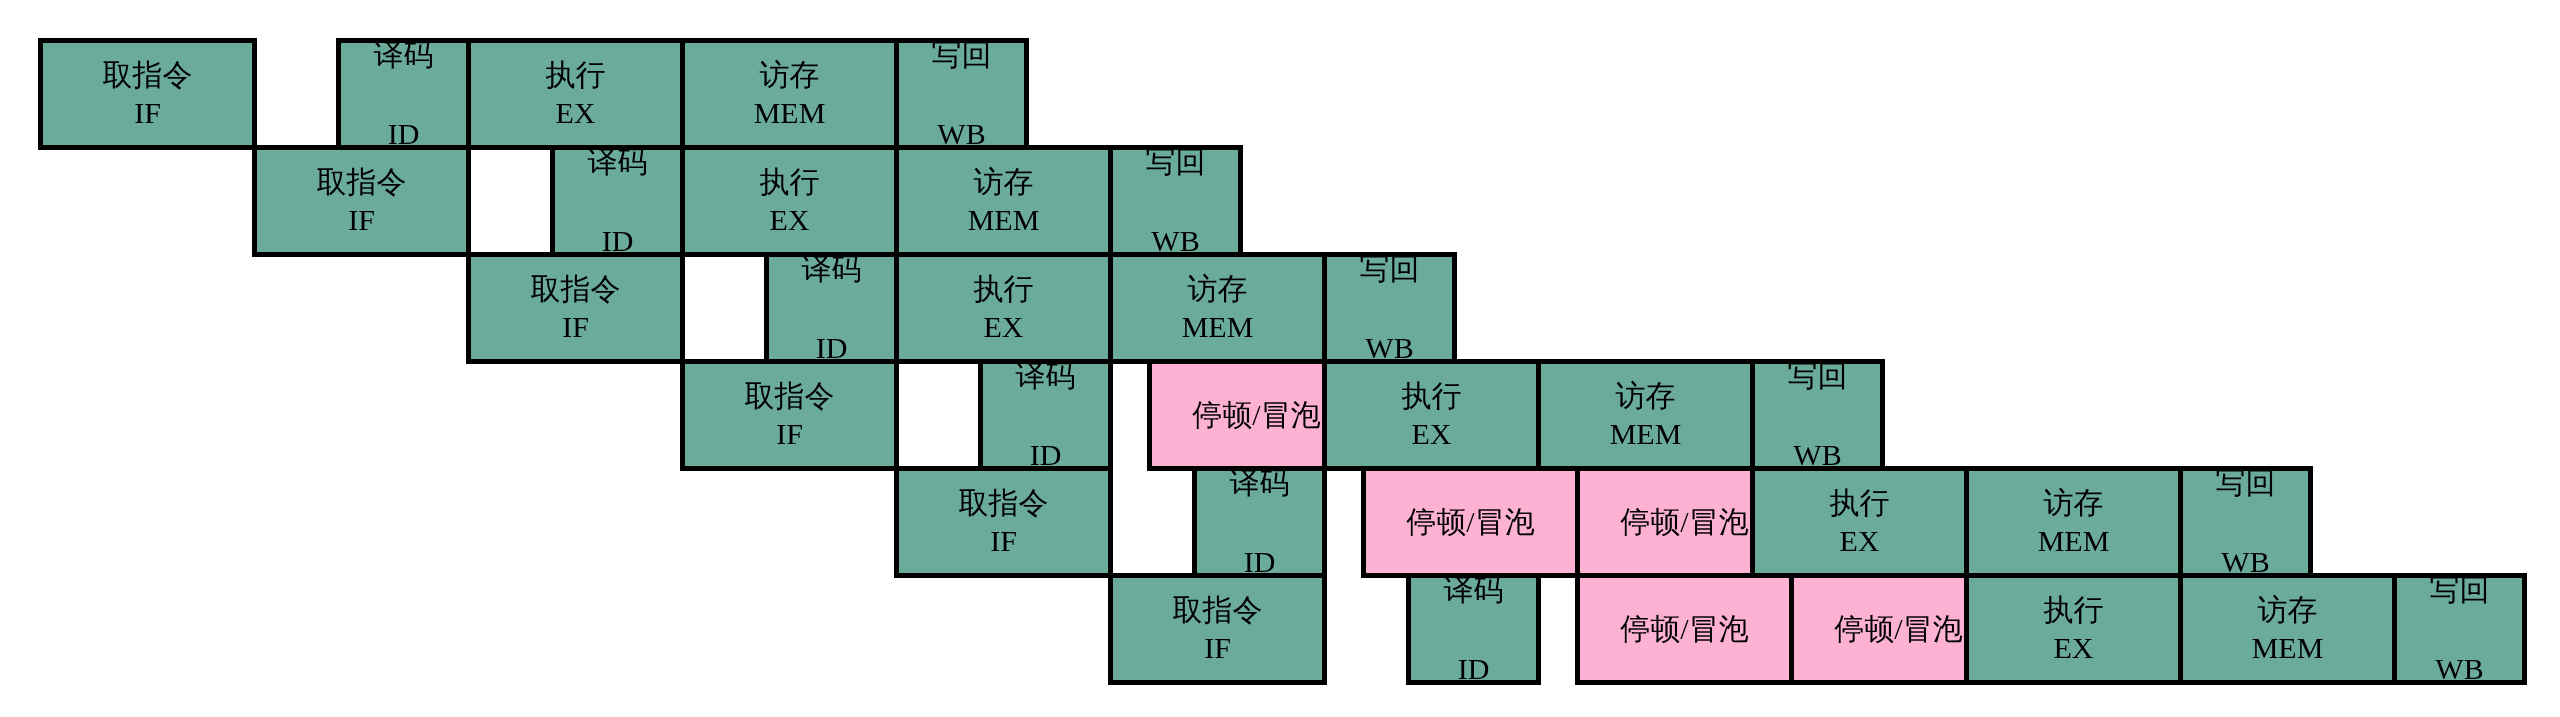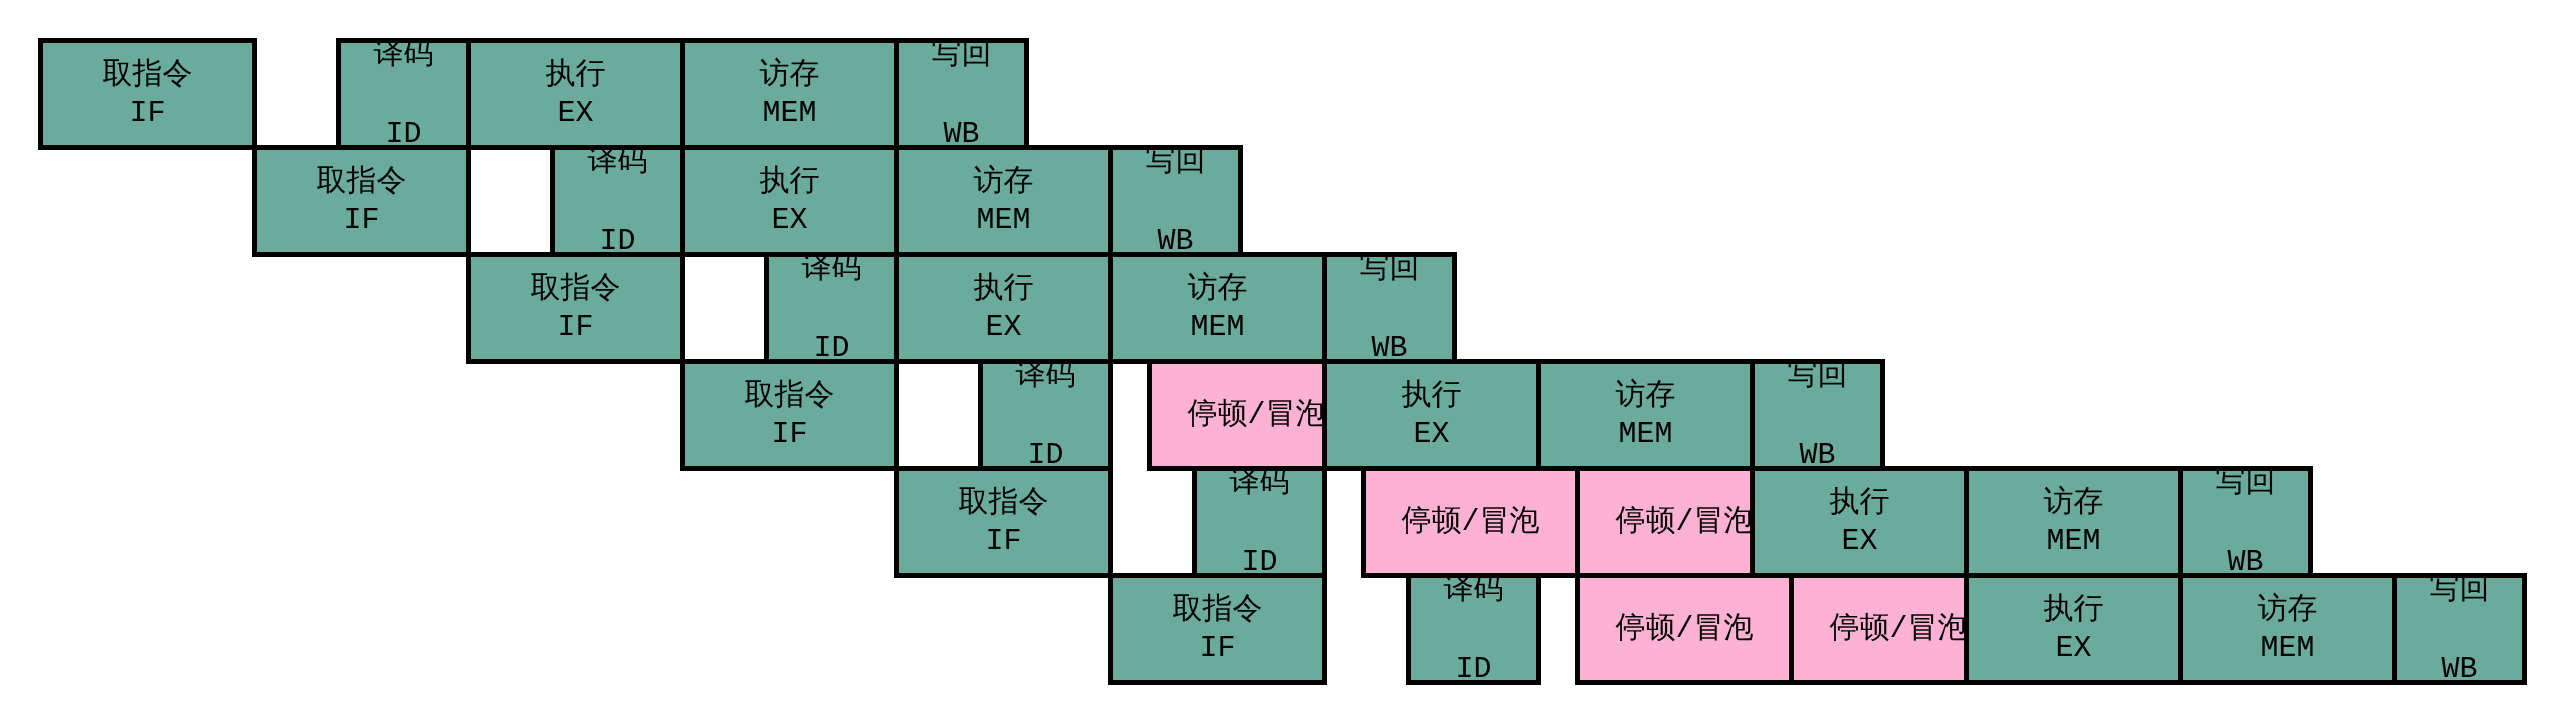--- a/index.html
+++ b/index.html
@@ -5,21 +5,21 @@
   html, body {
     margin: 0;
     padding: 0;
     background: #ffffff;
   }
   .canvas {
     position: relative;
     width: 2560px;
     height: 717px;
     background: var(--page-bg, #ffffff);
-    font-family: Liberation Mono, monospace;
+    font-family: Liberation Serif, serif;
     color: var(--text, #000000);
     overflow: hidden;
   }
   .cell {
     position: absolute;
     height: 112px;
     box-sizing: border-box;
     border: 5px solid var(--border, #000000);
     display: flex;
     flex-direction: column;

